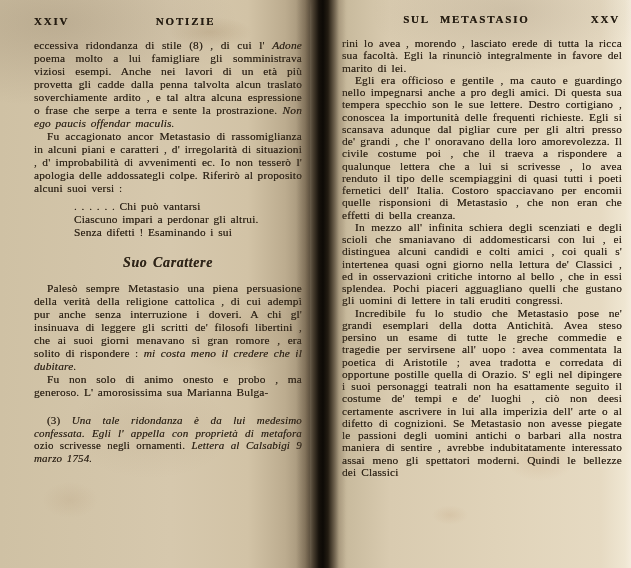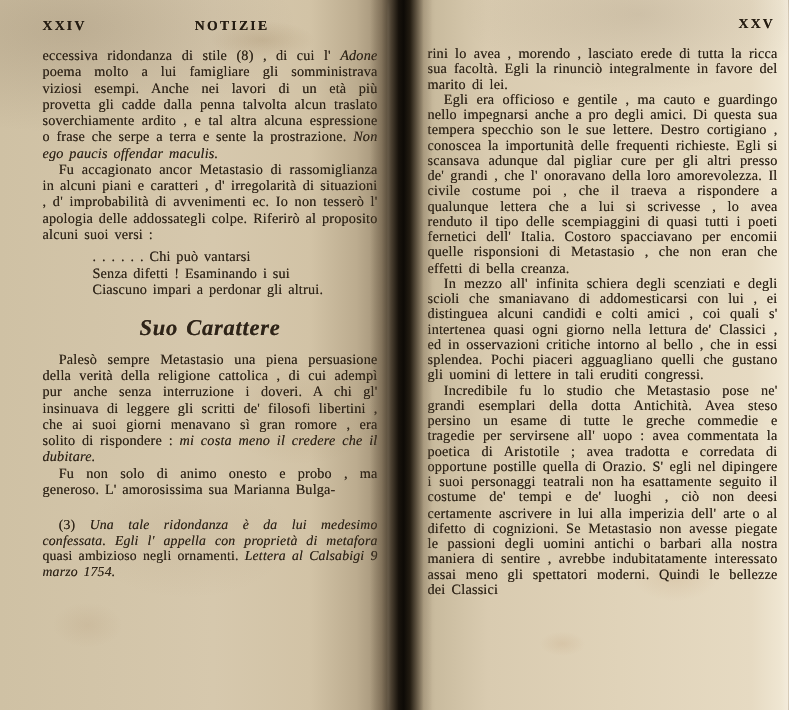--- a/index.html
+++ b/index.html
@@ -72,21 +72,21 @@
   p { margin: 0; }
   p.indent { text-indent: 13px; }
   i { font-style: italic; }
   .verse { margin: 5px 0 4px 40px; text-align: left; }
   .section-heading {
     margin: 16px 0 0 0; text-align: center; text-indent: 0;
     font-size: 12.5px; font-weight: bold; letter-spacing: 1px;
   }
   .section-subtitle {
     margin: 17px 0 13px 0; text-align: center; text-indent: 0;
-    font-style: italic; font-weight: bold; font-size: 18px; letter-spacing: 0.6px;
+    font-style: italic; font-weight: bold; font-size: 14px; letter-spacing: 0.6px;
   }
   .footnote { margin-top: 15px; font-size: 11px; line-height: 12.6px; }
 </style>
 </head>
 <body>
 
 <div class="scan">
 
   <div class="page page-left">
     <div class="stains stains-left"></div>
@@ -97,38 +97,39 @@
       <span>NOTIZIE</span>
       <span class="hdr-spacer"></span>
     </div>
 
     <div class="col col-left">
       <p><span>eccessiva ridondanza di stile (8) , di cui l' </span><i>Adone</i><span> poema molto a lui famigliare gli somministrava viziosi esempi. Anche nei lavori di un età più provetta gli cadde dalla penna talvolta alcun traslato soverchiamente ardito , e tal altra alcuna espressione o frase che serpe a terra e sente la prostrazione. </span><i>Non ego paucis offendar maculis.</i></p>
       <p class="indent"><span>Fu accagionato ancor Metastasio di rassomiglianza in alcuni piani e caratteri , d' irregolarità di situazioni , d' improbabilità di avvenimenti ec. Io non tesserò l' apologia delle addossategli colpe. Riferirò al proposito alcuni suoi versi :</span></p>
 
       <div class="verse">
         <div>. . . . . . Chi può vantarsi</div>
+        <div>Ciascuno impari a perdonar gli altrui.</div>
         <div>Senza difetti ! Esaminando i sui</div>
-        <div>Ciascuno impari a perdonar gli altrui.</div>
       </div>
 
       <p class="section-subtitle">Suo Carattere</p>
 
       <p class="indent"><span>Palesò sempre Metastasio una piena persuasione della verità della religione cattolica , di cui adempì pur anche senza interruzione i doveri. A chi gl' insinuava di leggere gli scritti de' filosofi libertini , che ai suoi giorni menavano sì gran romore , era solito di rispondere : </span><i>mi costa meno il credere che il dubitare.</i></p>
       <p class="indent"><span>Fu non solo di animo onesto e probo , ma generoso. L' amorosissima sua Marianna Bulga-</span></p>
 
-      <p class="footnote indent"><span>(3) </span><i>Una tale ridondanza è da lui medesimo confessata. Egli l' appella con proprietà di metafora </i><span>quasi ambizioso negli ornamenti. </span><i>Lettera al Calsabigi 9 marzo 1754.</i></p>
+      <p class="footnote indent"><span>(3) </span><i>Una tale ridondanza è da lui medesimo confessata. Egli l' appella con proprietà di metafora </i><span>ozio scrivesse negli ornamenti. </span><i>Lettera al Calsabigi 9 marzo 1754.</i></p>
     </div>
   </div>
 
   <div class="page page-right">
     <div class="stains stains-right"></div>
 
     <div class="header-row hdr-right">
       <span class="hdr-spacer"></span>
+      <span style="word-spacing:6px;">SUL METASTASIO</span>
       <span class="hdr-spacer"></span>
       <span>XXV</span>
     </div>
 
     <div class="col col-right">
       <p><span>rini lo avea , morendo , lasciato erede di tutta la ricca sua facoltà. Egli la rinunciò integralmente in favore del marito di lei.</span></p>
       <p class="indent"><span>Egli era officioso e gentile , ma cauto e guardingo nello impegnarsi anche a pro degli amici. Di questa sua tempera specchio son le sue lettere. Destro cortigiano , conoscea la importunità delle frequenti richieste. Egli si scansava adunque dal pigliar cure per gli altri presso de' grandi , che l' onoravano della loro amorevolezza. Il civile costume poi , che il traeva a rispondere a qualunque lettera che a lui si scrivesse , lo avea renduto il tipo delle scempiaggini di quasi tutti i poeti fernetici dell' Italia. Costoro spacciavano per encomii quelle risponsioni di Metastasio , che non eran che effetti di bella creanza.</span></p>
       <p class="indent"><span>In mezzo all' infinita schiera degli scenziati e degli scioli che smaniavano di addomesticarsi con lui , ei distinguea alcuni candidi e colti amici , coi quali s' intertenea quasi ogni giorno nella lettura de' Classici , ed in osservazioni critiche intorno al bello , che in essi splendea. Pochi piaceri agguagliano quelli che gustano gli uomini di lettere in tali eruditi congressi.</span></p>
       <p class="indent"><span>Incredibile fu lo studio che Metastasio pose ne' grandi esemplari della dotta Antichità. Avea steso persino un esame di tutte le greche commedie e tragedie per servirsene all' uopo : avea commentata la poetica di Aristotile ; avea tradotta e corredata di opportune postille quella di Orazio. S' egli nel dipingere i suoi personaggi teatrali non ha esattamente seguito il costume de' tempi e de' luoghi , ciò non deesi certamente ascrivere in lui alla imperizia dell' arte o al difetto di cognizioni. Se Metastasio non avesse piegate le passioni degli uomini antichi o barbari alla nostra maniera di sentire , avrebbe indubitatamente interessato assai meno gli spettatori moderni. Quindi le bellezze dei Classici</span></p>
     </div>

